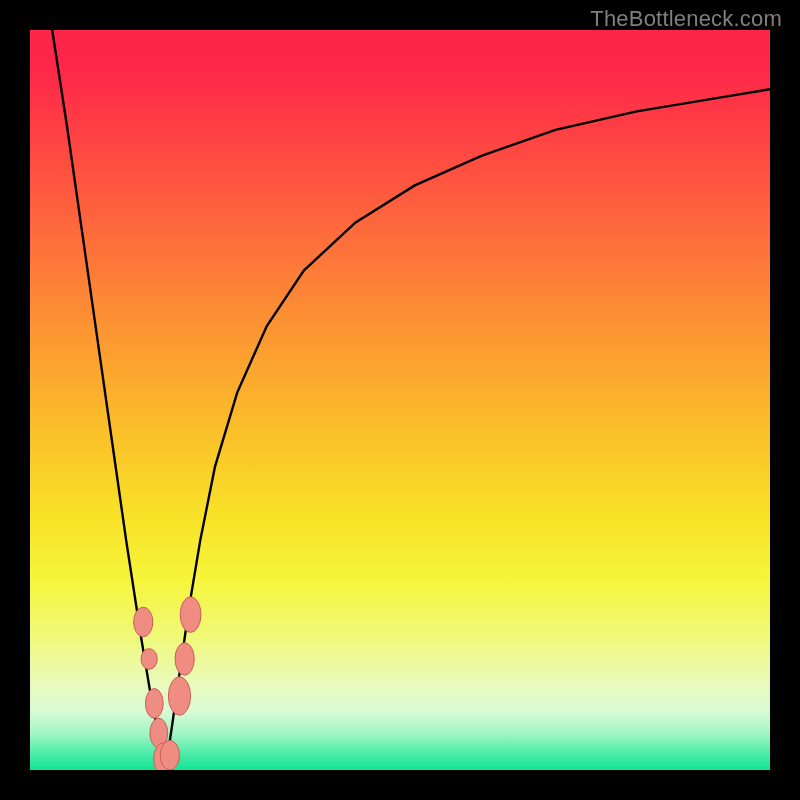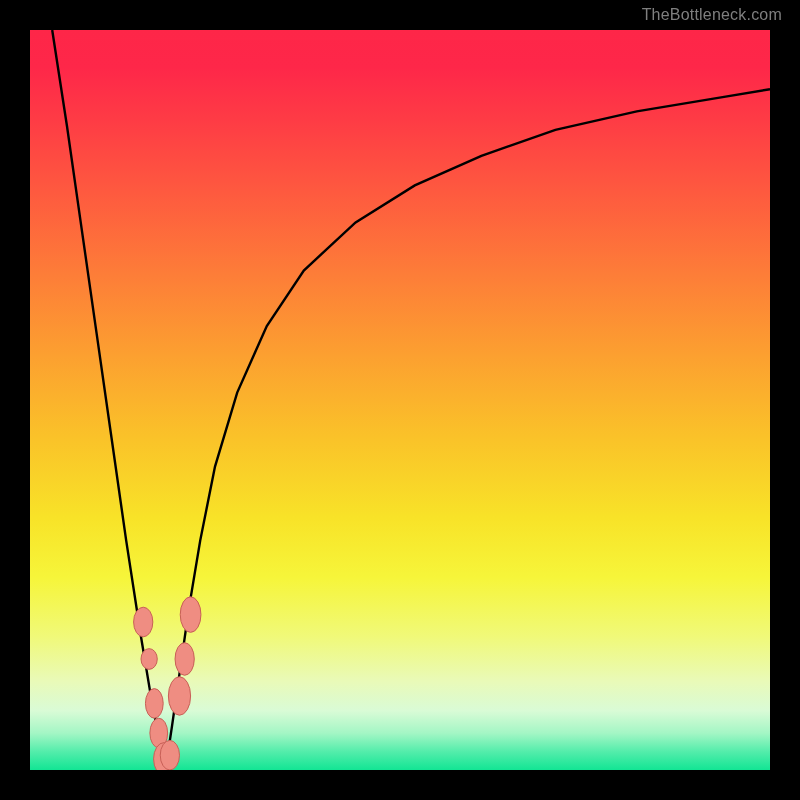--- a/index.html
+++ b/index.html
@@ -40,21 +40,21 @@
       #d9fbd6 92%,
       #a4f6c5 95%,
       #54edab 97.5%,
       #12e594 100%);
   }
   .watermark {
     position: absolute;
     top: 6px;
     right: 18px;
     color: #7f7f7f;
-    font-size: 16px;
+    font-size: 22px;
     font-weight: 500;
     letter-spacing: 0.2px;
     user-select: none;
   }
   svg.overlay {
     position: absolute;
     top: 0;
     left: 0;
     width: 740px;
     height: 740px;

